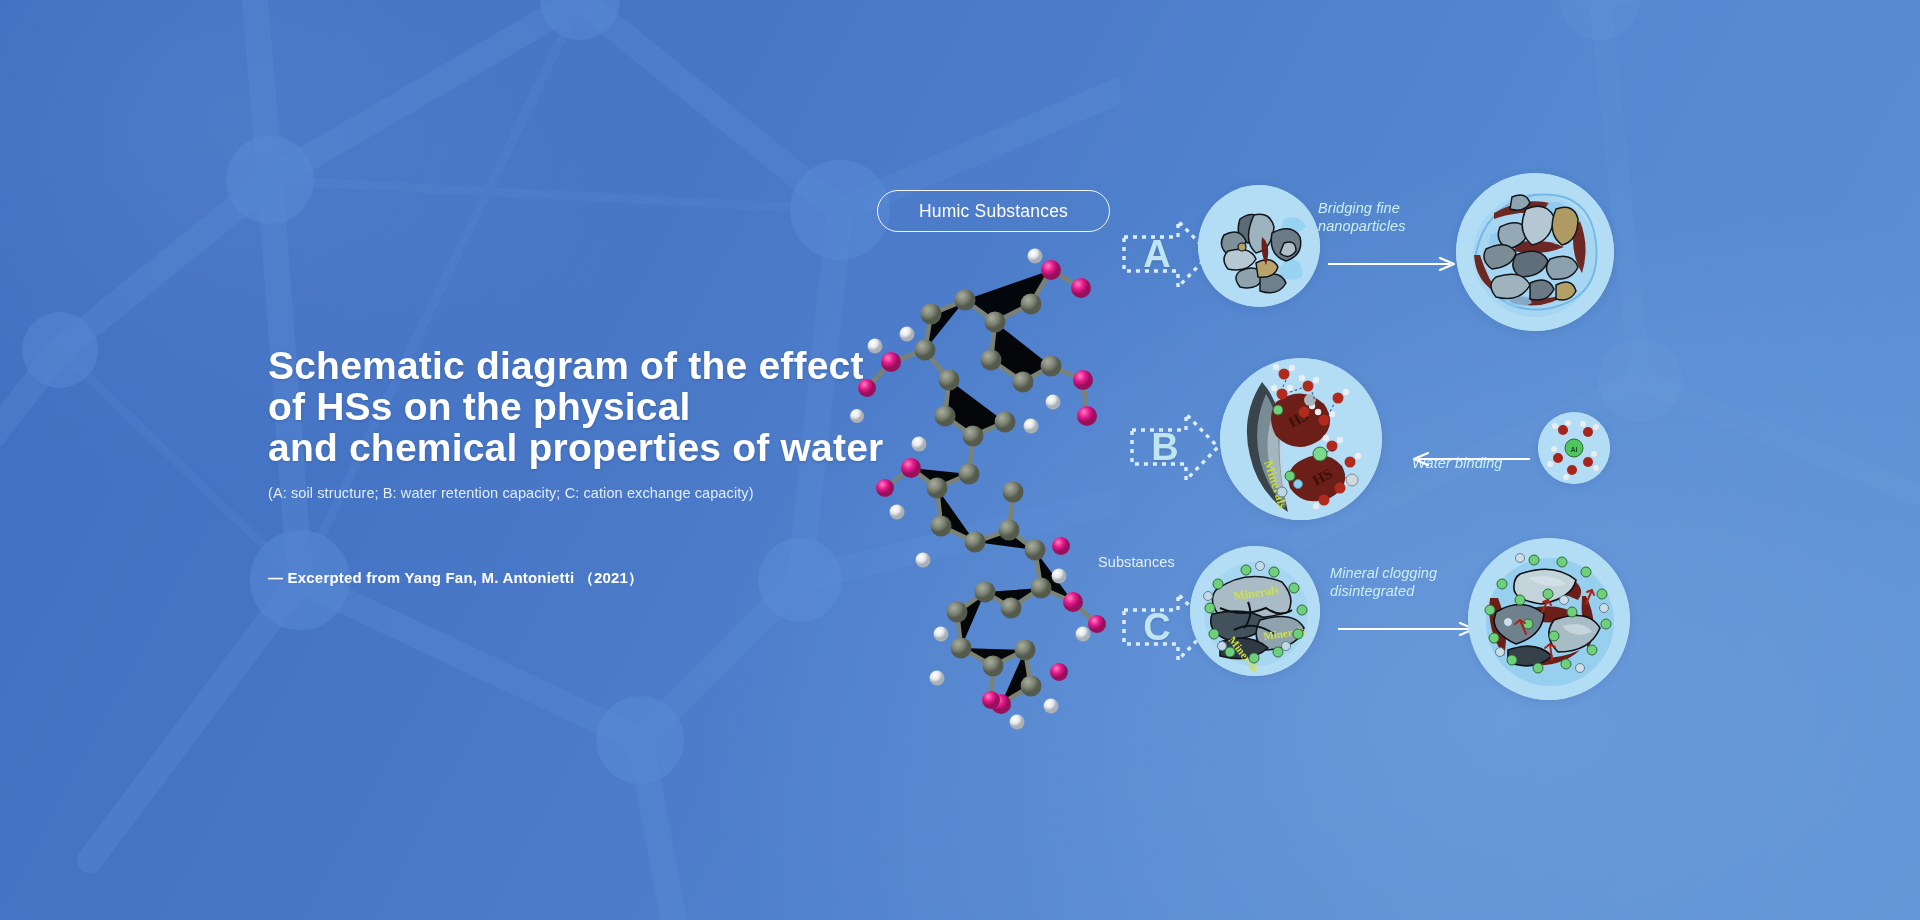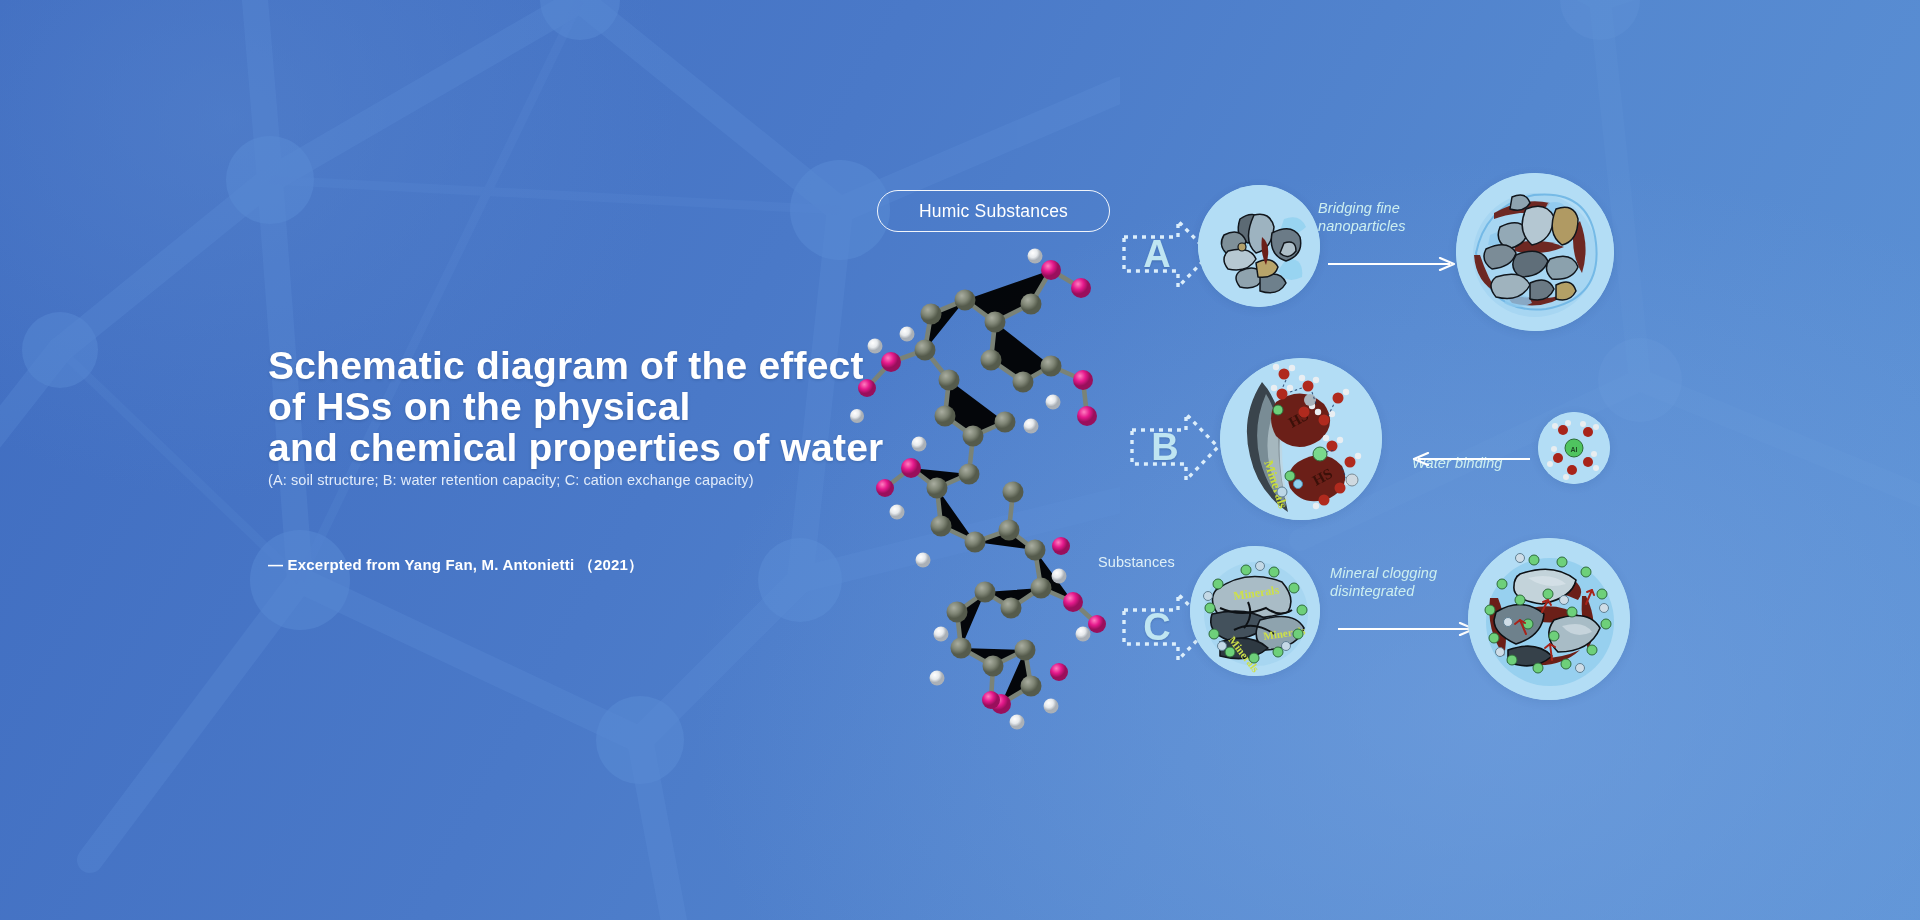--- a/index.html
+++ b/index.html
@@ -28,21 +28,21 @@
     background:radial-gradient(closest-side, rgba(86,132,205,.55), rgba(86,132,205,0));
     pointer-events:none; }
 
   
   #left-text { position:absolute; left:268px; top:345px; width:640px; }
   #page-title {
     font-size:39px; line-height:41px; font-weight:bold; color:#ffffff;
     letter-spacing:.2px; text-shadow:0 1px 3px rgba(20,50,100,.28);
   }
   #subtitle {
-    margin-top:4px; font-size:14.5px; color:#e2ecfa; letter-spacing:.1px;
+    margin-top:17px; font-size:14.5px; color:#e2ecfa; letter-spacing:.1px;
     font-weight:400;
   }
   #attribution {
     margin-top:68px; font-size:15px; color:#ffffff; font-weight:bold; letter-spacing:.2px;
   }
 
   
   #hs-chip {
     position:absolute; left:877px; top:190px; width:233px; height:42px;
     border:1.6px solid rgba(255,255,255,.92); border-radius:21px;

